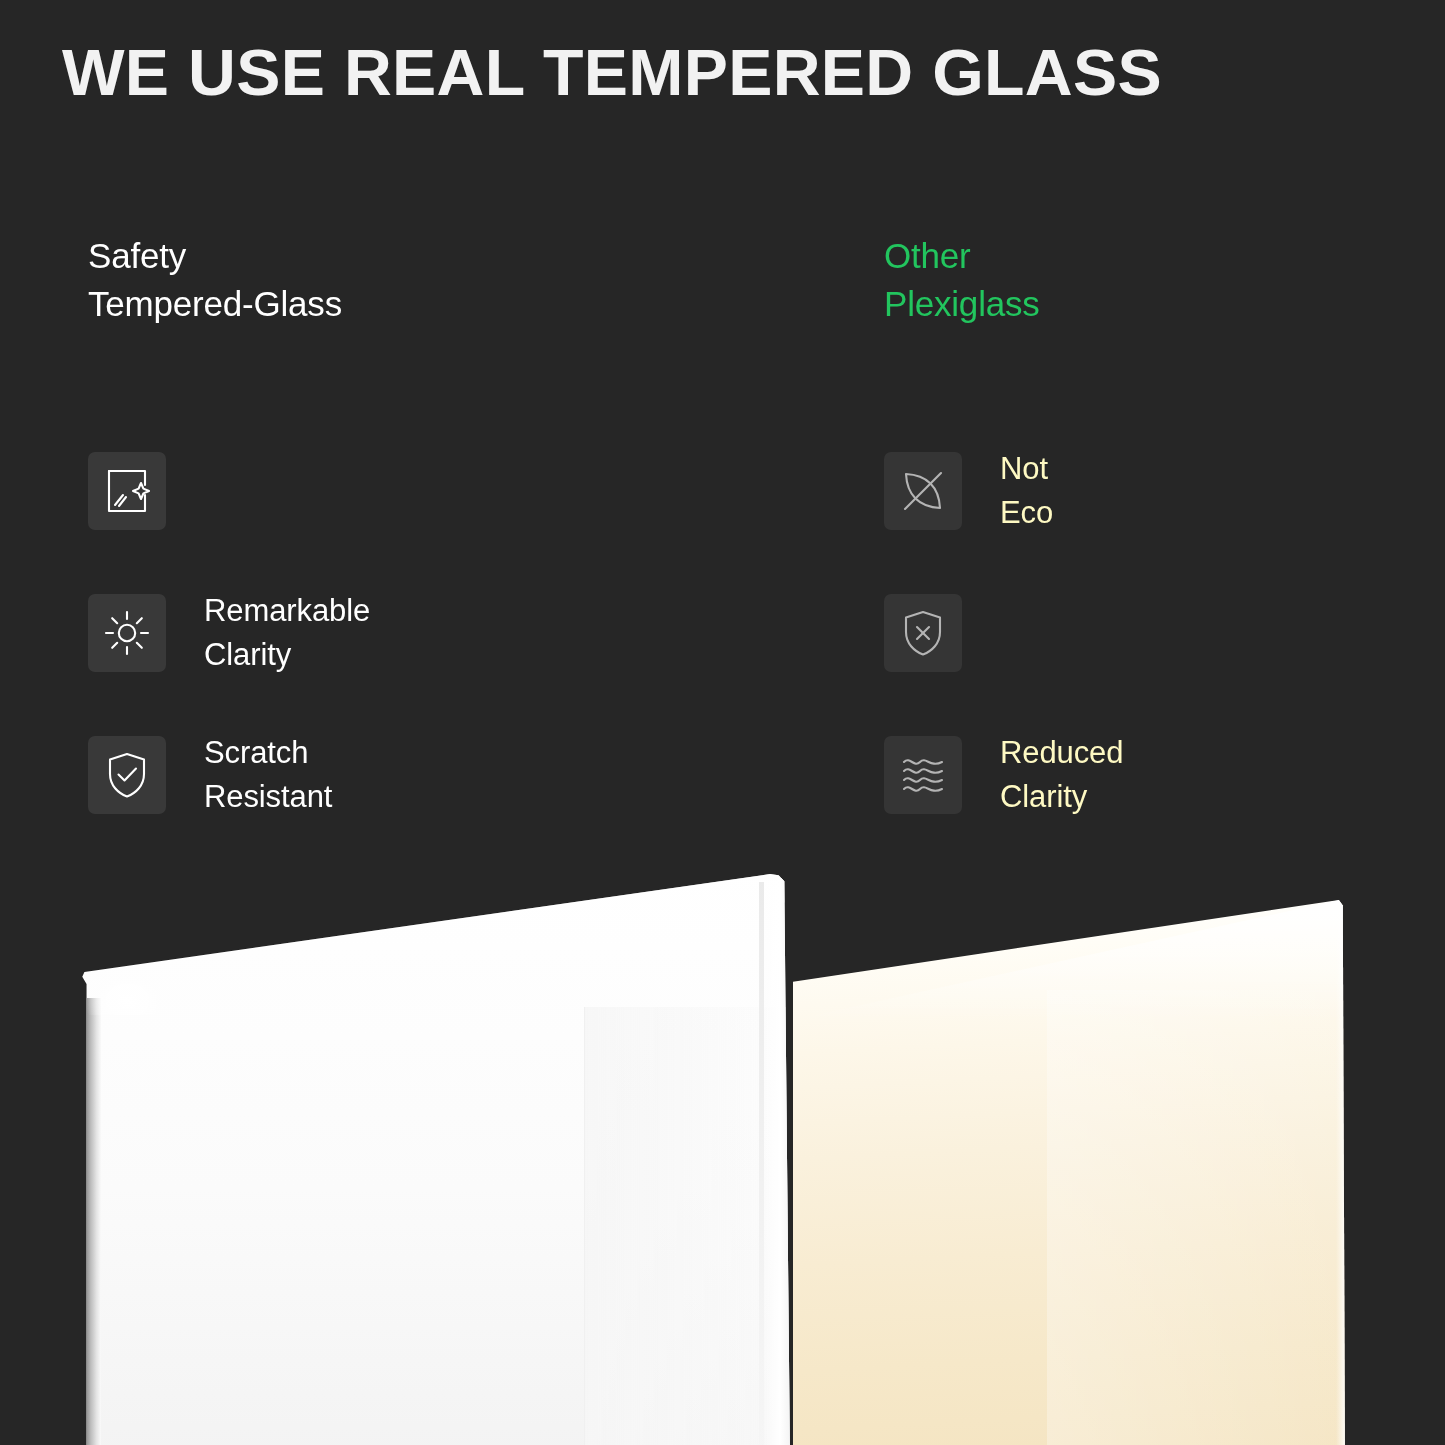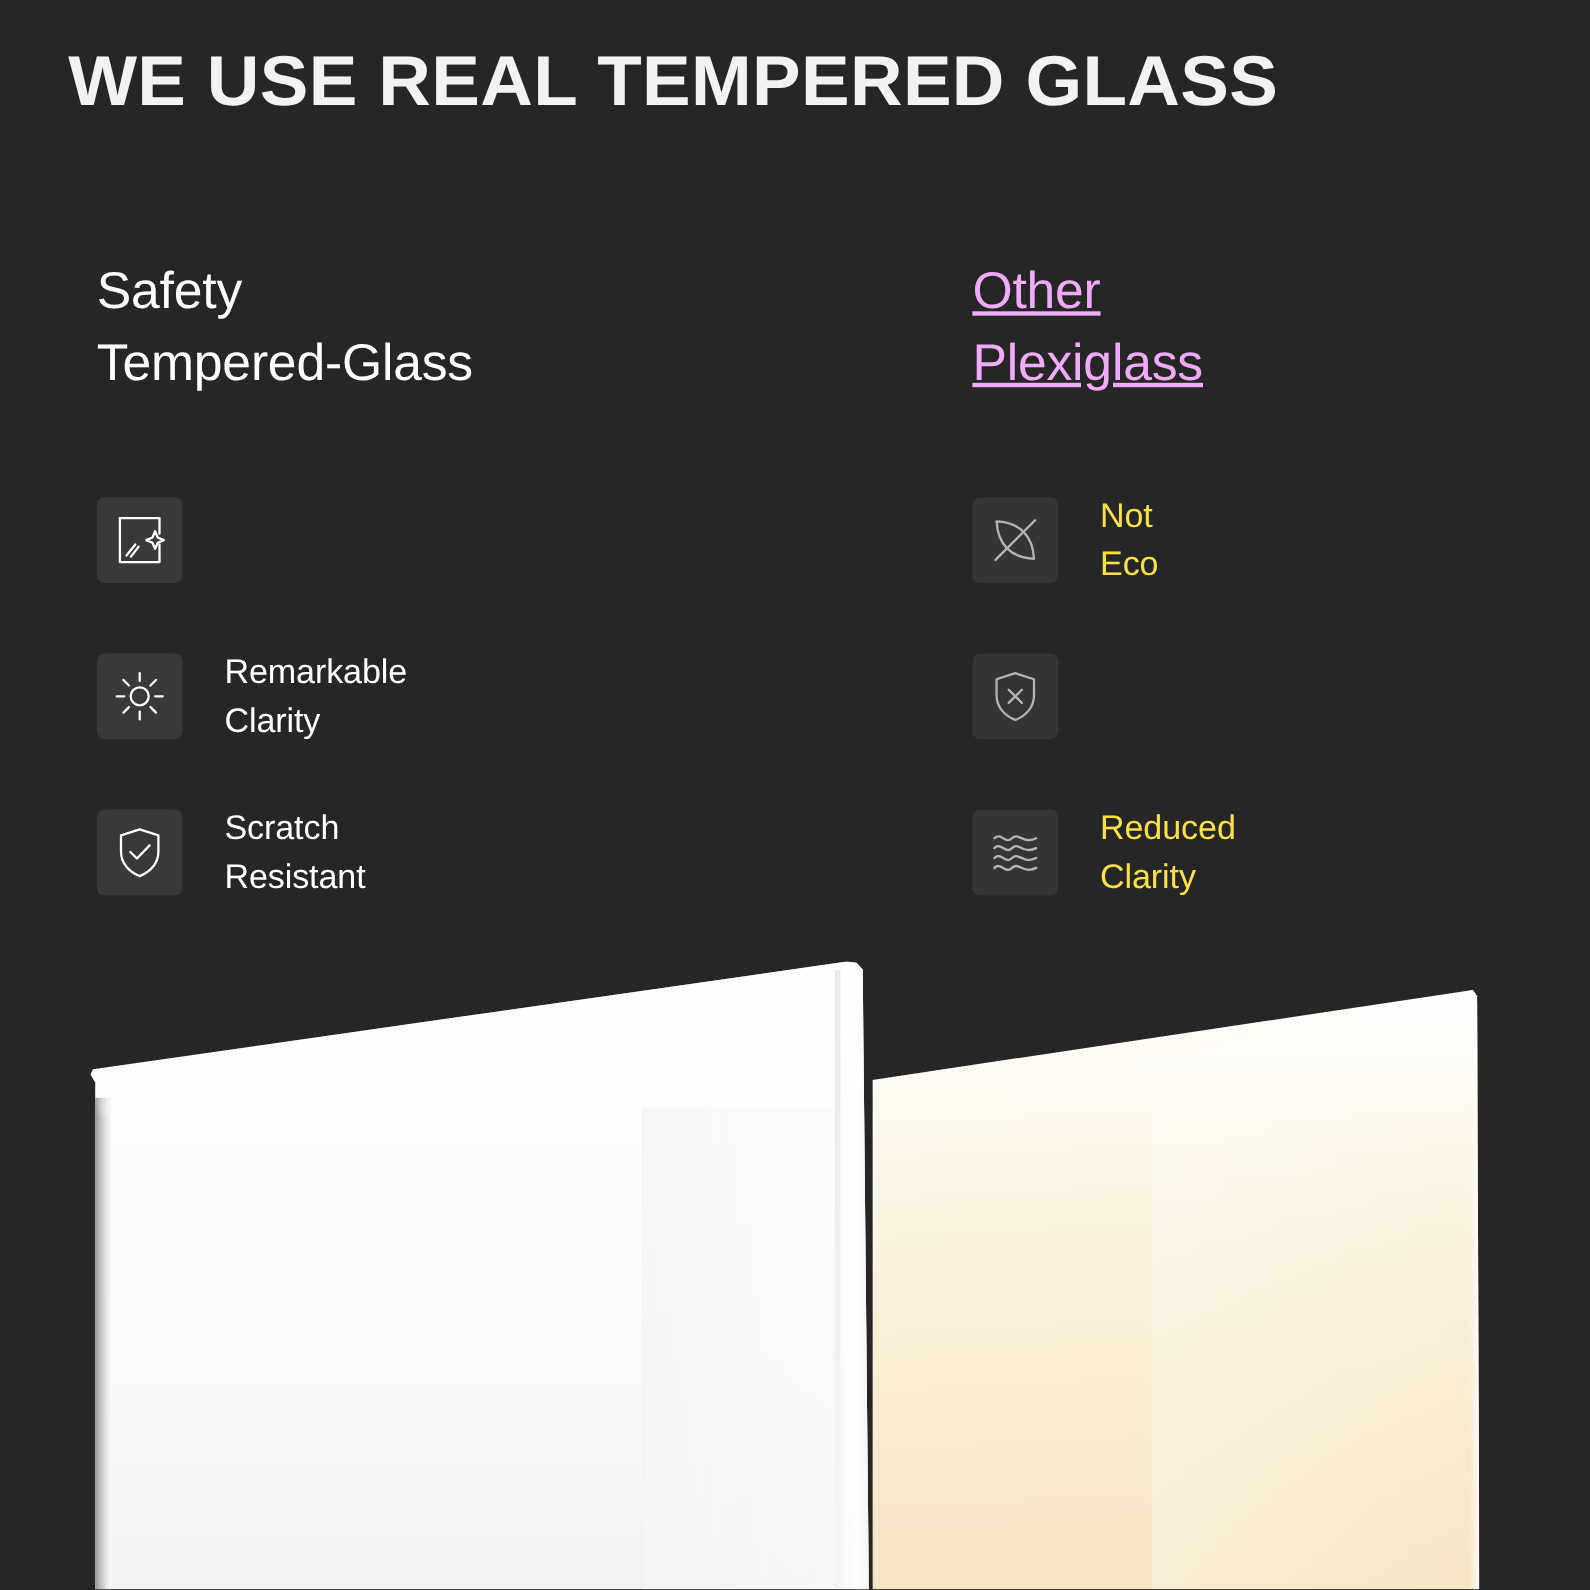--- a/index.html
+++ b/index.html
@@ -23,27 +23,27 @@
     transform-origin:left center;
     white-space:nowrap;
   }
 
   
   .col{position:absolute;top:232px;}
   .col-left{left:88px;width:740px;}
   .col-right{left:884px;width:540px;}
 
   .col-head{
-    font-size:47px;line-height:1.38;
+    font-size:35px;line-height:1.38;
     font-weight:400;
     white-space:pre-line;
     letter-spacing:-0.2px;
   }
   .col-left .col-head{color:#ffffff;}
-  .col-right .col-head{color:#f0abfc;text-decoration:underline;}
+  .col-right .col-head{color:#22c55e;}
 
   
   .features{position:absolute;top:220px;left:0;width:100%;}
   .frow{
     display:flex;align-items:center;
     height:78px;
     margin-bottom:64px;
   }
   .icon-tile{
     width:78px;height:78px;flex:0 0 78px;
@@ -54,21 +54,21 @@
   }
   .col-right .icon-tile{background:#353535;}
   .icon-tile svg{display:block;}
   .frow .label{
     margin-left:38px;
     font-size:31px;line-height:1.42;
     white-space:pre-line;
     letter-spacing:-0.1px;
   }
   .col-left .frow .label{color:#ffffff;}
-  .col-right .frow .label{color:#fde047;}
+  .col-right .frow .label{color:#fef9c3;}
 
   
   .glass-scene{position:absolute;left:0;top:840px;width:1445px;height:605px;overflow:hidden;}
 
   
   .panel-cream{
     position:absolute;
     left:793px;top:60px;
     width:552px;height:560px;
     background:linear-gradient(177deg,

